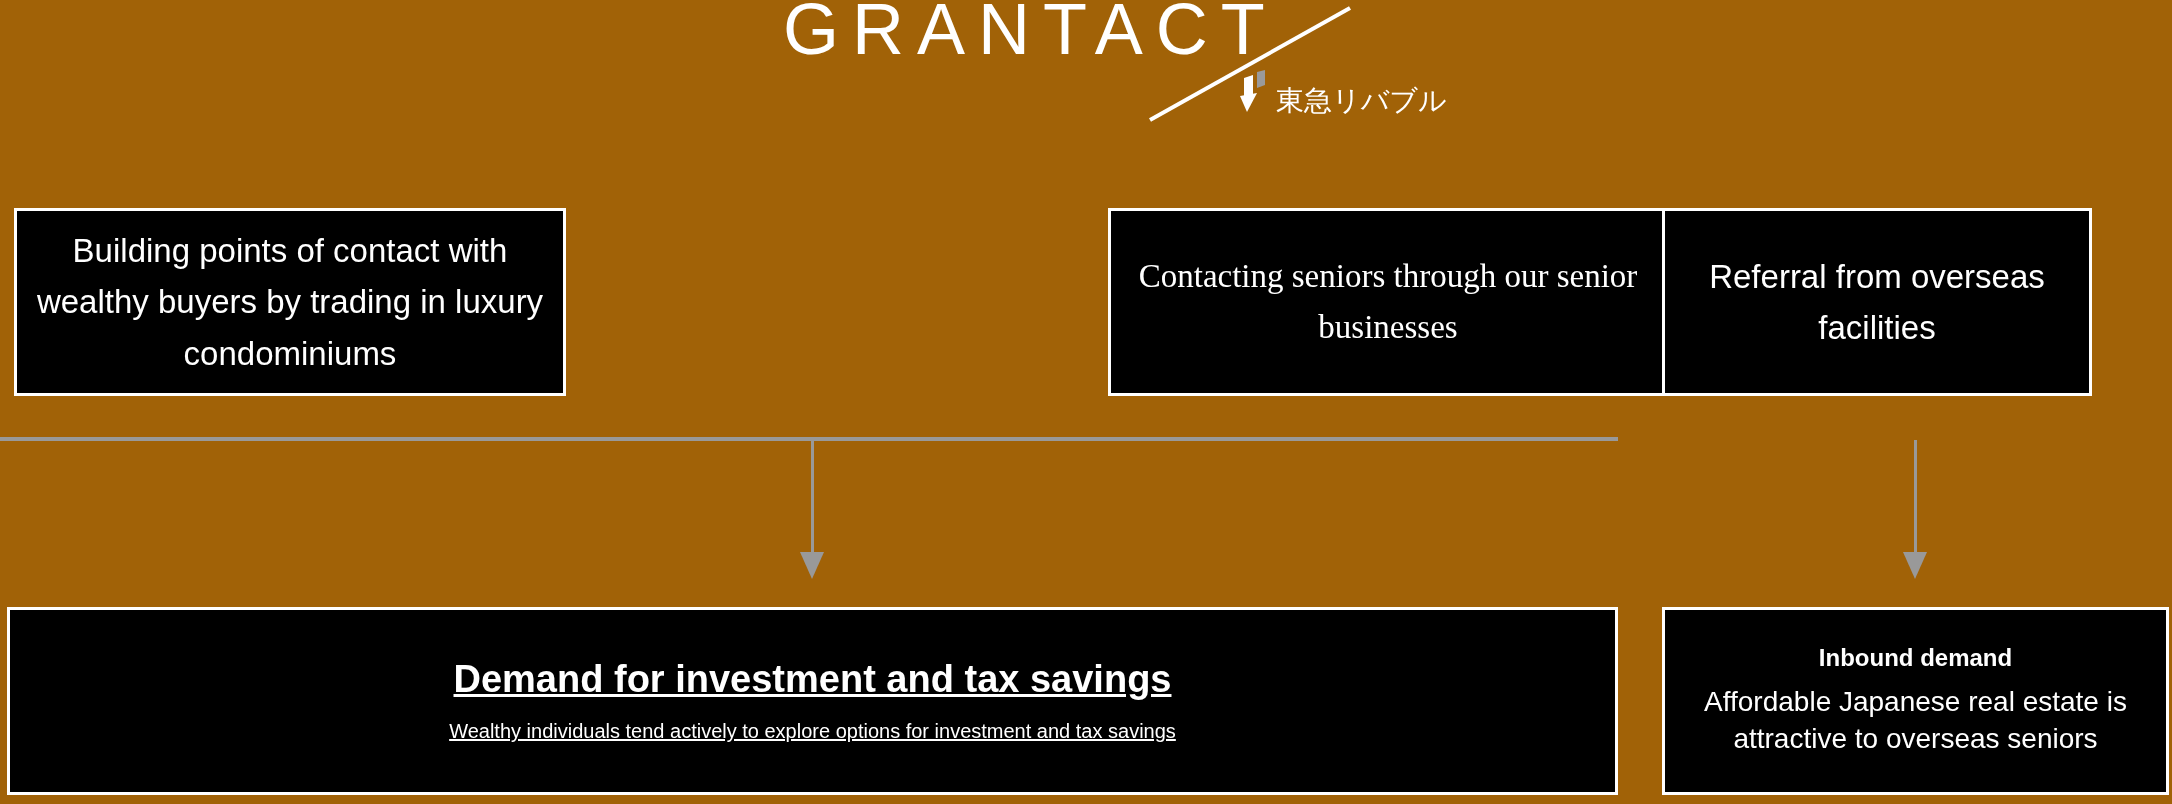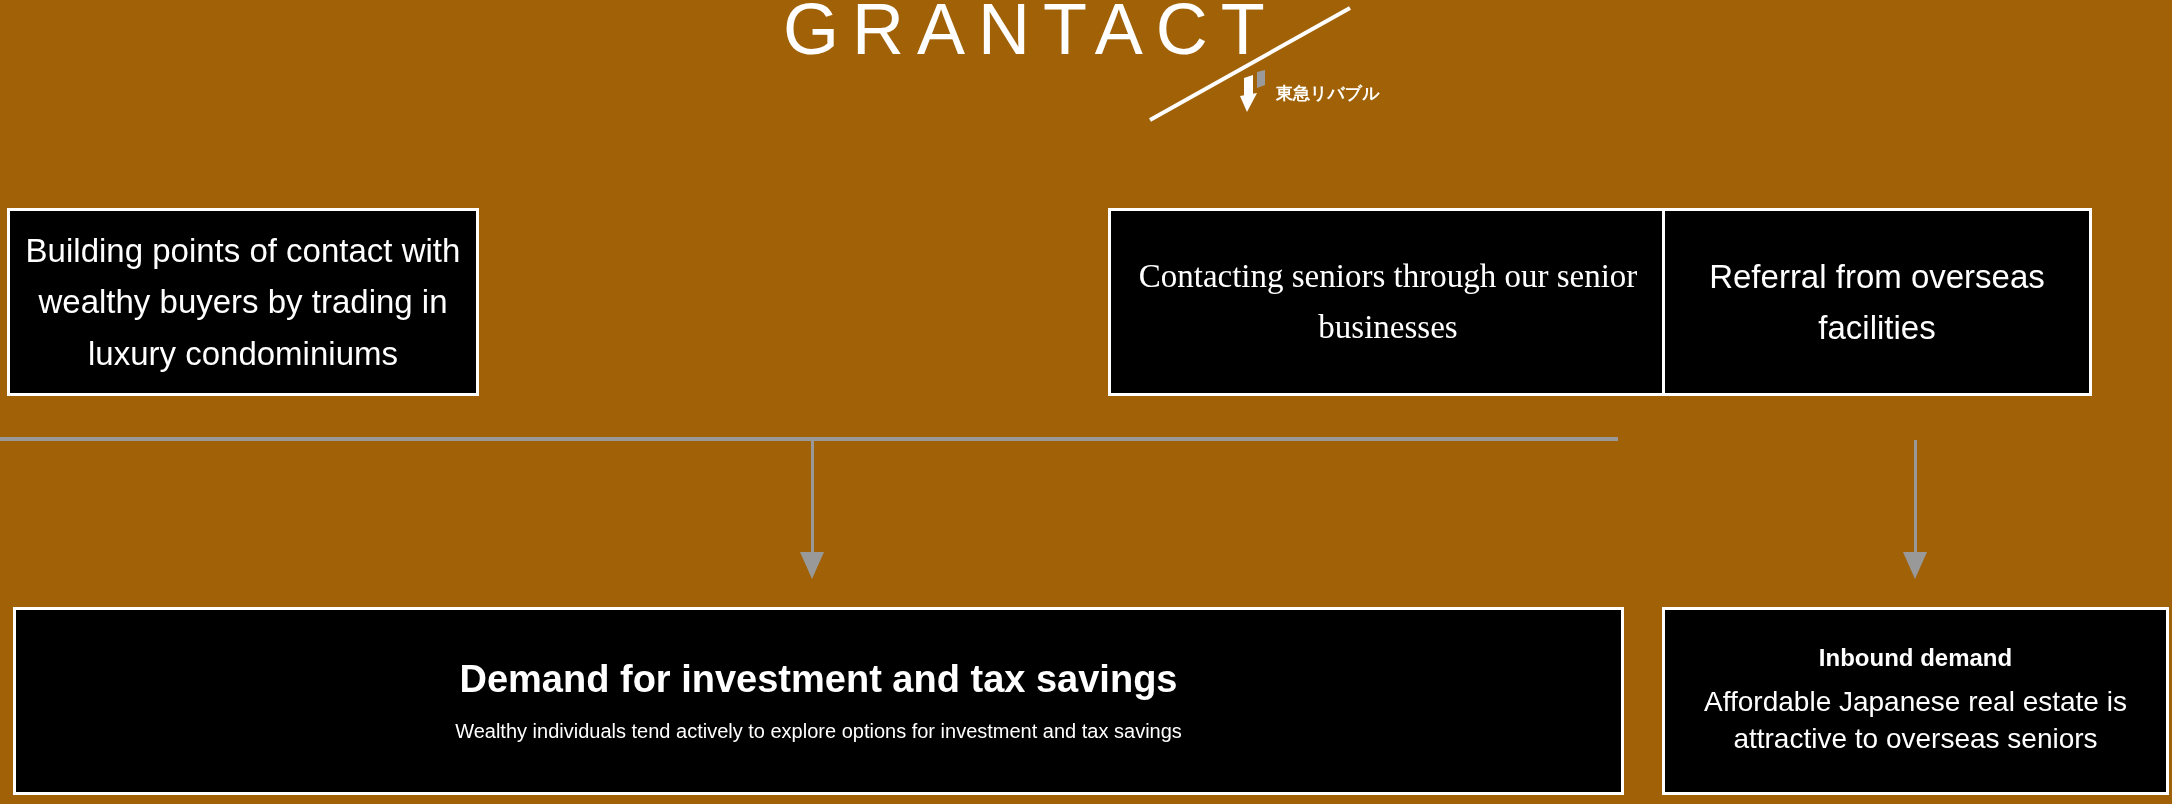--- a/index.html
+++ b/index.html
@@ -29,42 +29,42 @@
     pointer-events:none;
   }
   .company{
     position:absolute;
     left:1240px; top:70px;
     display:flex; align-items:flex-start;
     gap:8px;
   }
   .company-mark{ width:28px; height:46px; }
   .company-name{
-    font-size:17px;
-    font-weight:bold;
+    font-size:28px;
+    font-weight:normal;
     color:#ffffff;
     margin-top:12px;
     white-space:nowrap;
     font-family:"DejaVu Sans", sans-serif;
   }
 
   
   .src-box{
     position:absolute;
     top:208px; height:188px;
     border:3px solid #ffffff;
     background:#000000;
     box-sizing:border-box;
     display:flex; align-items:center; justify-content:center;
     text-align:center;
     font-size:33px;
     line-height:1.55;
     padding:0 12px;
   }
-  #src1{left:7px;  width:472px;}
+  #src1{left:14px;  width:552px;}
   #src2{left:557px; width:510px;}
   #src3{left:1108px;width:560px;font-family:Liberation Serif, serif;}
   #src4{left:1662px;width:430px;}
 
   
   .h-connector{
     position:absolute;
     left:0; top:437px;
     width:1618px; height:4px;
     background:#999999;
@@ -95,21 +95,21 @@
   .out-box{
     position:absolute;
     top:607px; height:188px;
     border:3px solid #ffffff;
     background:#000000;
     box-sizing:border-box;
     display:flex; flex-direction:column;
     align-items:center; justify-content:center;
     text-align:center;
   }
-  #out-left{left:13px; width:1611px;}
+  #out-left{left:7px; width:1611px;text-decoration:underline;}
   #out-right{left:1662px; width:507px;}
   .out-title{
     font-weight:bold;
     font-size:38px;
     line-height:1.2;
   }
   #out-right .out-title{font-size:24px;}
   .out-desc{
     margin-top:16px;
     font-size:20px;

